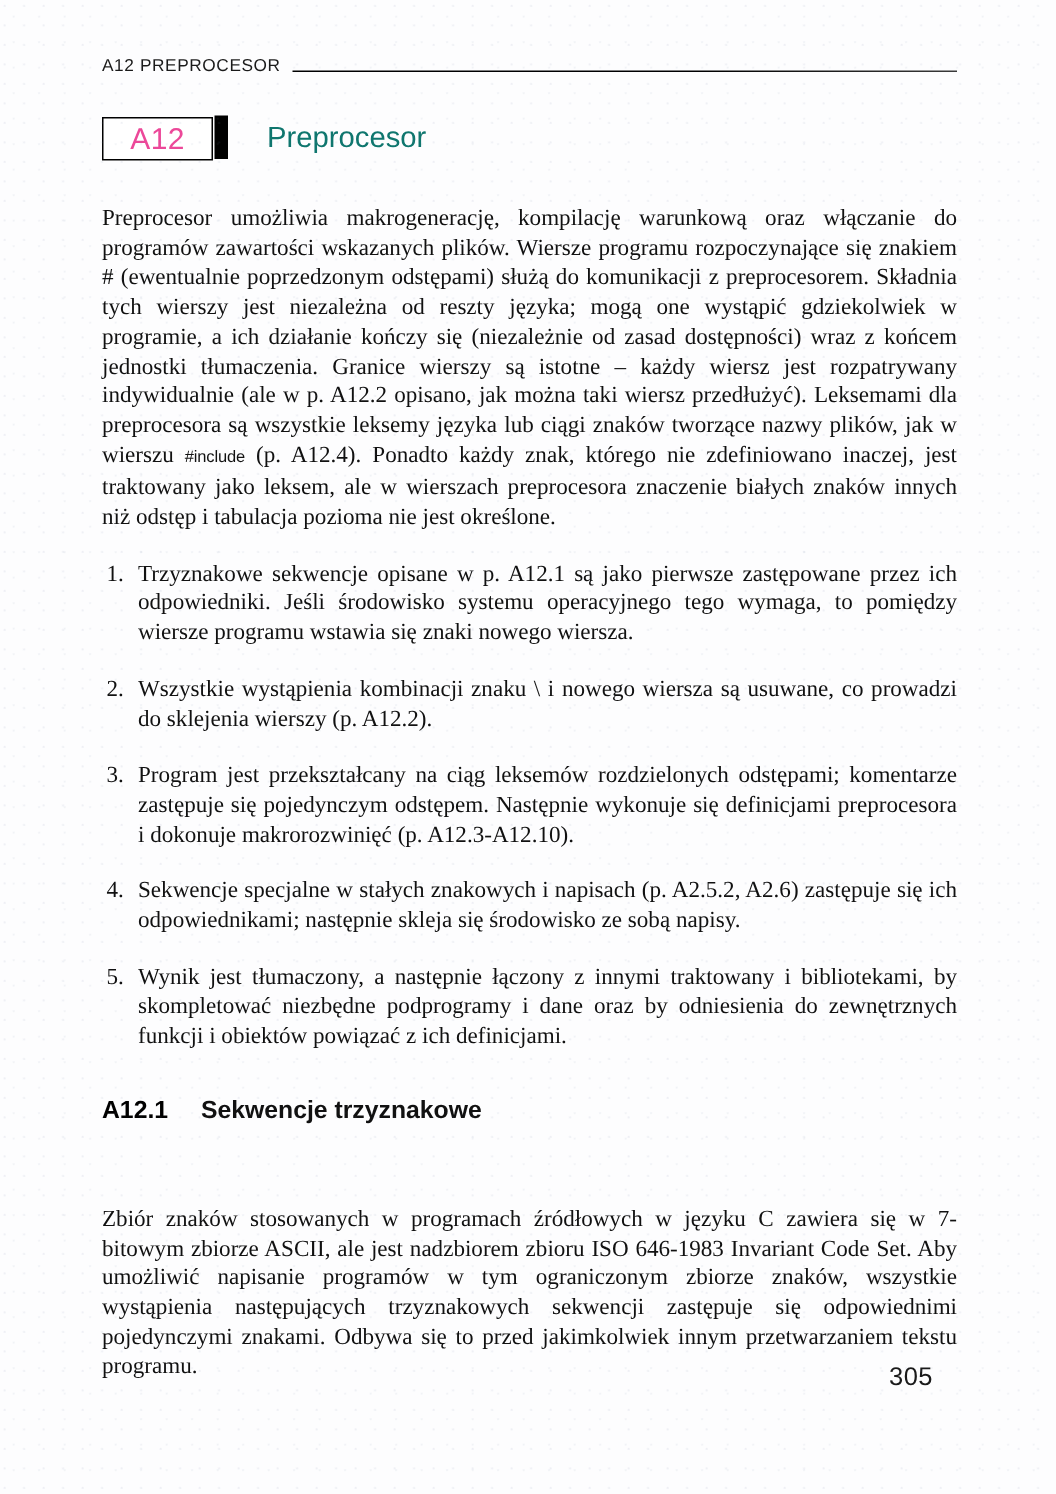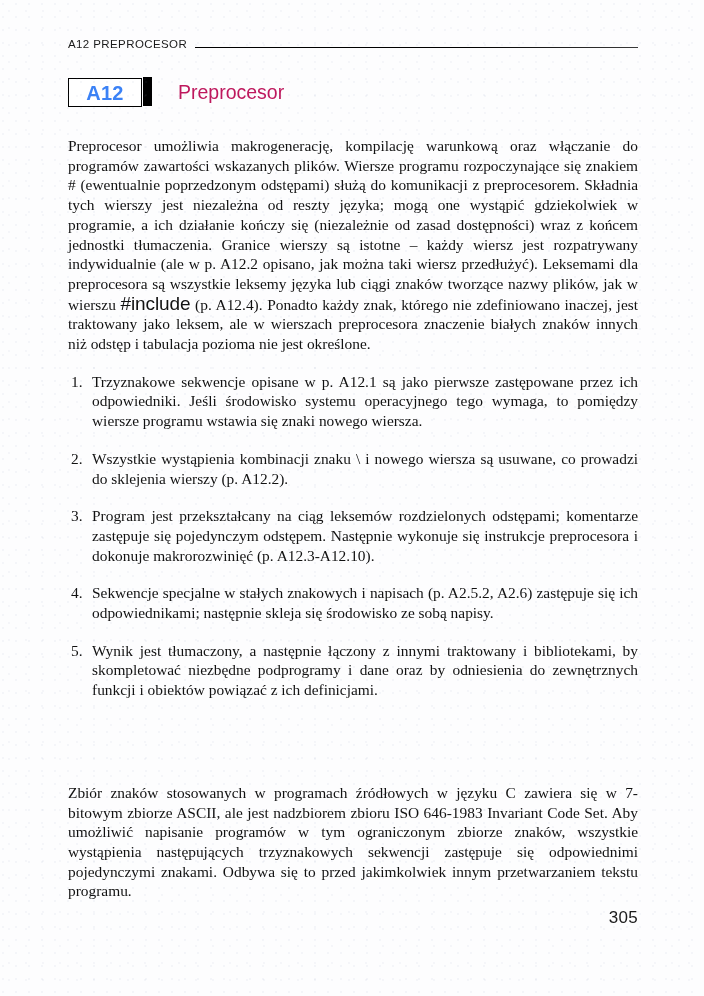--- a/index.html
+++ b/index.html
@@ -86,30 +86,30 @@
     content: "";
     position: absolute;
     right: -11px;
     top: -1.6px;
     width: 9px;
     height: 29px;
     background: #000;
   }
   .chapter-tag-label {
     font-family: "Liberation Sans", "DejaVu Sans", sans-serif;
-    font-weight: bold;
+    font-weight: normal;
     font-size: 20px;
     letter-spacing: .2px;
     line-height: 1;
-    color: #3b82f6;
+    color: #ec4899;
   }
   .chapter-title {
     font-family: "Liberation Sans", "DejaVu Sans", sans-serif;
     font-size: 19.5px;
-    color: #be185d;
+    color: #0f766e;
     margin-left: 36px;
     white-space: nowrap;
   }
 
   
   .body {
     position: absolute;
     left: 68px;
     top: 136px;
     width: 570px;
@@ -119,21 +119,21 @@
     font-size: 15.4px;
     line-height: 19.7px;
     text-align: justify;
     text-justify: inter-word;
     hyphens: manual;
   }
   p.para:last-child { margin-bottom: 0; margin-top: 32px; }
 
   code.inline {
     font-family: "Liberation Sans", "DejaVu Sans", sans-serif;
-    font-size: 19px;
+    font-size: 11px;
     letter-spacing: -.1px;
   }
 
   
   ol.steps {
     margin: 0;
     padding: 0;
     list-style: none;
     counter-reset: step;
   }
@@ -173,21 +173,21 @@
   }
   .sect-title {
     font-size: 16.5px;
     color: #111;
     margin-left: 22px;
   }
 
   
   .folio {
     position: absolute;
-    right: 66px;
+    right: 82px;
     top: 908px;
     font-family: "Liberation Sans", "DejaVu Sans", sans-serif;
     font-size: 17px;
     color: #1a1a1a;
     letter-spacing: .3px;
   }
 </style>
 </head>
 <body>
 
@@ -206,27 +206,31 @@
   </div>
 
   <div class="body">
 
     <p class="para"><span>Preprocesor umożliwia makrogenerację, kompilację warunkową oraz włączanie do programów zawartości wskazanych plików. Wiersze programu rozpoczynające się znakiem # (ewentualnie poprzedzonym odstępami) służą do komunikacji z preprocesorem. Składnia tych wierszy jest niezależna od reszty języka; mogą one wystąpić gdziekolwiek w programie, a ich działanie kończy się (niezależnie od zasad dostępności) wraz z końcem jednostki tłumaczenia. Granice wierszy są istotne – każdy wiersz jest rozpatrywany indywidualnie (ale w p. A12.2 opisano, jak można taki wiersz przedłużyć). Leksemami dla preprocesora są wszystkie leksemy języka lub ciągi znaków tworzące nazwy plików, jak w wierszu </span><code class="inline">#include</code><span> (p. A12.4). Ponadto każdy znak, którego nie zdefiniowano inaczej, jest traktowany jako leksem, ale w wierszach preprocesora znaczenie białych znaków innych niż odstęp i tabulacja pozioma nie jest określone.</span></p>
 
 
     <ol class="steps">
       <li>Trzyznakowe sekwencje opisane w p. A12.1 są jako pierwsze zastępowane przez ich odpowiedniki. Jeśli środowisko systemu operacyjnego tego wymaga, to pomiędzy wiersze programu wstawia się znaki nowego wiersza.</li>
       <li>Wszystkie wystąpienia kombinacji znaku \ i nowego wiersza są usuwane, co prowadzi do sklejenia wierszy (p. A12.2).</li>
-      <li>Program jest przekształcany na ciąg leksemów rozdzielonych odstępami; komentarze zastępuje się pojedynczym odstępem. Następnie wykonuje się instrukcje preprocesora i dokonuje makrorozwinięć (p. A12.3-A12.10).</li>
+      <li>Program jest przekształcany na ciąg leksemów rozdzielonych odstępami; komentarze zastępuje się pojedynczym odstępem. Następnie wykonuje się definicjami preprocesora i dokonuje makrorozwinięć (p. A12.3-A12.10).</li>
       <li>Sekwencje specjalne w stałych znakowych i napisach (p. A2.5.2, A2.6) zastępuje się ich odpowiednikami; następnie skleja się środowisko ze sobą napisy.</li>
       <li>Wynik jest tłumaczony, a następnie łączony z innymi traktowany i bibliotekami, by skompletować niezbędne podprogramy i dane oraz by odniesienia do zewnętrznych funkcji i obiektów powiązać z ich definicjami.</li>
     </ol>
 
     <div style="height:30px"></div>
 
+    <h2 class="sect-head">
+      <span class="sect-num">A12.1</span>
+      <span class="sect-title">Sekwencje trzyznakowe</span>
+    </h2>
 
     <div style="height:21px"></div>
 
     <p class="para">Zbiór znaków stosowanych w programach źródłowych w języku C zawiera się w 7-bitowym zbiorze ASCII, ale jest nadzbiorem zbioru ISO 646-1983 Invariant Code Set. Aby umożliwić napisanie programów w tym ograniczonym zbiorze znaków, wszystkie wystąpienia następujących trzyznakowych sekwencji zastępuje się odpowiednimi pojedynczymi znakami. Odbywa się to przed jakimkolwiek innym przetwarzaniem tekstu programu.</p>
 
   </div>
 
   <div class="folio">305</div>
 
 </div>

